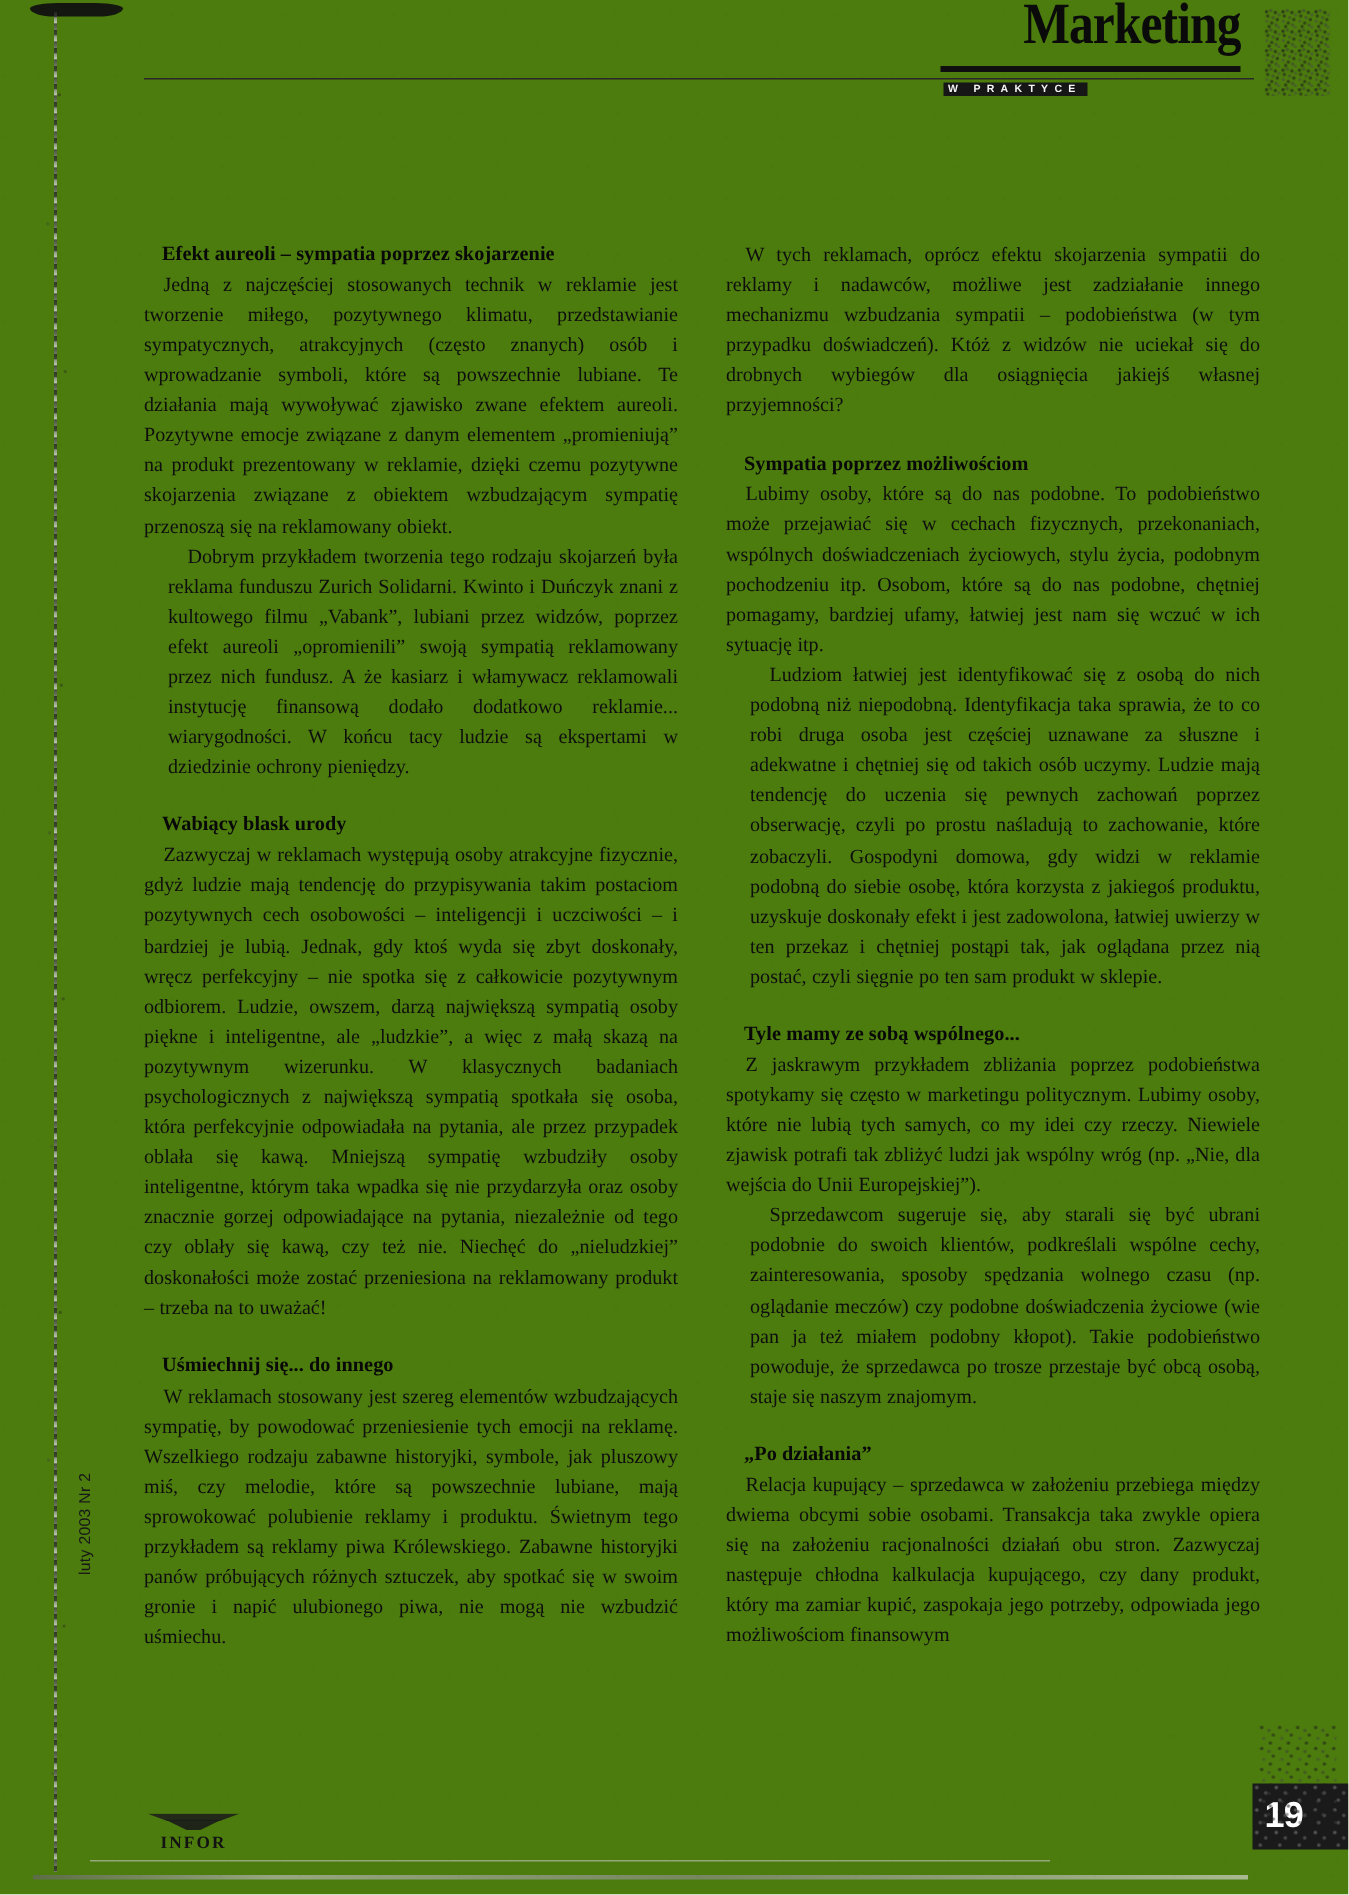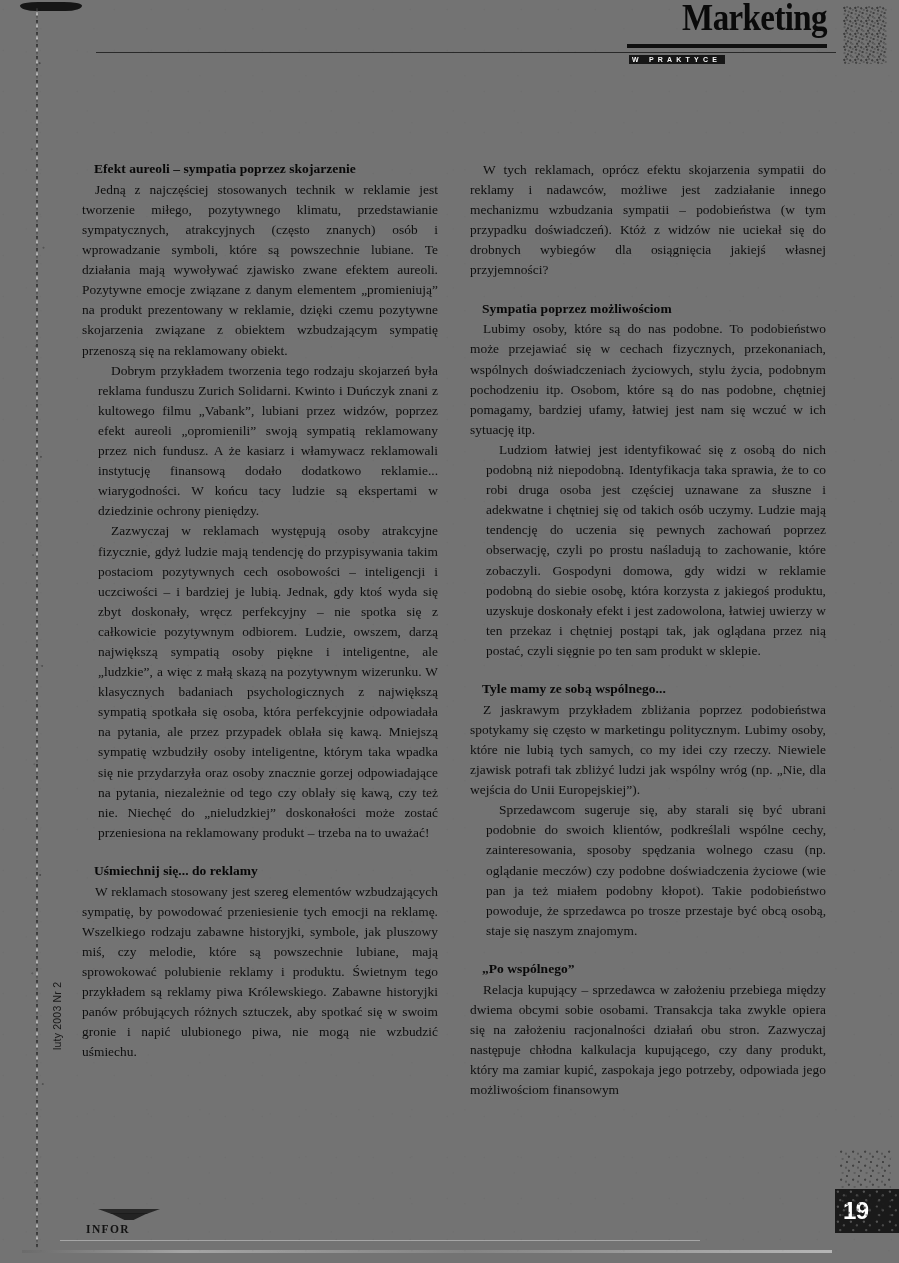--- a/index.html
+++ b/index.html
@@ -8,21 +8,21 @@
     background: #ffffff;
   }
   body {
     font-family: "Liberation Serif", "DejaVu Serif", serif;
   }
 
   #page {
     position: relative;
     width: 899px;
     height: 1263px;
-    background: #737373;
+    background: #4d7c0f;
     overflow: hidden;
     filter: contrast(1.02);
   }
 
   
   .scan-left-edge {
     position: absolute;
     left: 36px; top: 8px;
     width: 2px; height: 1240px;
     background: repeating-linear-gradient(
@@ -155,21 +155,21 @@
   .header-rule {
     position: absolute;
     left: 96px; top: 52px;
     width: 740px; height: 1px;
     background: #2b2b2b;
   }
 
   
   .columns {
     position: absolute;
-    left: 82px;
+    left: 96px;
     top: 160px;
     width: 744px;
     display: flex;
     gap: 32px;
   }
   .col {
     width: 356px;
   }
 
   h2.section-head {
@@ -210,20 +210,21 @@
     transform: rotate(-90deg);
     transform-origin: left top;
   }
 
   
   .infor-logo {
     position: absolute;
     left: 86px;
     bottom: 28px;
     width: 86px;
+    text-align: center;
   }
   .infor-mark {
     width: 78px;
     height: 14px;
     margin: 0 auto 1px auto;
     position: relative;
   }
   .infor-mark:before {
     content: "";
     position: absolute;
@@ -313,33 +314,34 @@
     </div>
   </div>
   <div class="scan-corner-noise"></div>
   <div class="header-rule"></div>
 
   <div class="columns">
     <div class="col">
         <h2 class="section-head">Efekt aureoli – sympatia poprzez skojarzenie</h2>
         <p>Jedną z najczęściej stosowanych technik w reklamie jest tworzenie miłego, pozytywnego klimatu, przedstawianie sympatycznych, atrakcyjnych (często znanych) osób i wprowadzanie symboli, które są powszechnie lubiane. Te działania mają wywoływać zjawisko zwane efektem aureoli. Pozytywne emocje związane z danym elementem „promieniują” na produkt prezentowany w reklamie, dzięki czemu pozytywne skojarzenia związane z obiektem wzbudzającym sympatię przenoszą się na reklamowany obiekt.</p>
         <p>Dobrym przykładem tworzenia tego rodzaju skojarzeń była reklama funduszu Zurich Solidarni. Kwinto i Duńczyk znani z kultowego filmu „Vabank”, lubiani przez widzów, poprzez efekt aureoli „opromienili” swoją sympatią reklamowany przez nich fundusz. A że kasiarz i włamywacz reklamowali instytucję finansową dodało dodatkowo reklamie... wiarygodności. W końcu tacy ludzie są ekspertami w dziedzinie ochrony pieniędzy.</p>
+        <h2 class="section-head">Wabiący blask urody</h2>
         <p>Zazwyczaj w reklamach występują osoby atrakcyjne fizycznie, gdyż ludzie mają tendencję do przypisywania takim postaciom pozytywnych cech osobowości – inteligencji i uczciwości – i bardziej je lubią. Jednak, gdy ktoś wyda się zbyt doskonały, wręcz perfekcyjny – nie spotka się z całkowicie pozytywnym odbiorem. Ludzie, owszem, darzą największą sympatią osoby piękne i inteligentne, ale „ludzkie”, a więc z małą skazą na pozytywnym wizerunku. W klasycznych badaniach psychologicznych z największą sympatią spotkała się osoba, która perfekcyjnie odpowiadała na pytania, ale przez przypadek oblała się kawą. Mniejszą sympatię wzbudziły osoby inteligentne, którym taka wpadka się nie przydarzyła oraz osoby znacznie gorzej odpowiadające na pytania, niezależnie od tego czy oblały się kawą, czy też nie. Niechęć do „nieludzkiej” doskonałości może zostać przeniesiona na reklamowany produkt – trzeba na to uważać!</p>
-        <h2 class="section-head">Uśmiechnij się... do reklamy</h2>
+        <h2 class="section-head">Uśmiechnij się... do innego</h2>
         <p>W reklamach stosowany jest szereg elementów wzbudzających sympatię, by powodować przeniesienie tych emocji na reklamę. Wszelkiego rodzaju zabawne historyjki, symbole, jak pluszowy miś, czy melodie, które są powszechnie lubiane, mają sprowokować polubienie reklamy i produktu. Świetnym tego przykładem są reklamy piwa Królewskiego. Zabawne historyjki panów próbujących różnych sztuczek, aby spotkać się w swoim gronie i napić ulubionego piwa, nie mogą nie wzbudzić uśmiechu.</p>
       </div>
     <div class="col">
         <p>W tych reklamach, oprócz efektu skojarzenia sympatii do reklamy i nadawców, możliwe jest zadziałanie innego mechanizmu wzbudzania sympatii – podobieństwa (w tym przypadku doświadczeń). Któż z widzów nie uciekał się do drobnych wybiegów dla osiągnięcia jakiejś własnej przyjemności?</p>
         <h2 class="section-head">Sympatia poprzez możliwościom</h2>
         <p>Lubimy osoby, które są do nas podobne. To podobieństwo może przejawiać się w cechach fizycznych, przekonaniach, wspólnych doświadczeniach życiowych, stylu życia, podobnym pochodzeniu itp. Osobom, które są do nas podobne, chętniej pomagamy, bardziej ufamy, łatwiej jest nam się wczuć w ich sytuację itp.</p>
         <p>Ludziom łatwiej jest identyfikować się z osobą do nich podobną niż niepodobną. Identyfikacja taka sprawia, że to co robi druga osoba jest częściej uznawane za słuszne i adekwatne i chętniej się od takich osób uczymy. Ludzie mają tendencję do uczenia się pewnych zachowań poprzez obserwację, czyli po prostu naśladują to zachowanie, które zobaczyli. Gospodyni domowa, gdy widzi w reklamie podobną do siebie osobę, która korzysta z jakiegoś produktu, uzyskuje doskonały efekt i jest zadowolona, łatwiej uwierzy w ten przekaz i chętniej postąpi tak, jak oglądana przez nią postać, czyli sięgnie po ten sam produkt w sklepie.</p>
         <h2 class="section-head">Tyle mamy ze sobą wspólnego...</h2>
         <p>Z jaskrawym przykładem zbliżania poprzez podobieństwa spotykamy się często w marketingu politycznym. Lubimy osoby, które nie lubią tych samych, co my idei czy rzeczy. Niewiele zjawisk potrafi tak zbliżyć ludzi jak wspólny wróg (np. „Nie, dla wejścia do Unii Europejskiej”).</p>
         <p>Sprzedawcom sugeruje się, aby starali się być ubrani podobnie do swoich klientów, podkreślali wspólne cechy, zainteresowania, sposoby spędzania wolnego czasu (np. oglądanie meczów) czy podobne doświadczenia życiowe (wie pan ja też miałem podobny kłopot). Takie podobieństwo powoduje, że sprzedawca po trosze przestaje być obcą osobą, staje się naszym znajomym.</p>
-        <h2 class="section-head">„Po wspólnego”</h2>
+        <h2 class="section-head">„Po działania”</h2>
         <p>Relacja kupujący – sprzedawca w założeniu przebiega między dwiema obcymi sobie osobami. Transakcja taka zwykle opiera się na założeniu racjonalności działań obu stron. Zazwyczaj następuje chłodna kalkulacja kupującego, czy dany produkt, który ma zamiar kupić, zaspokaja jego potrzeby, odpowiada jego możliwościom finansowym</p>
       </div>
   </div>
 
   <div class="issue-label">luty 2003 Nr 2</div>
 
   <div class="infor-logo">
     <div class="infor-mark"></div>
     <div class="infor-word">INFOR</div>
   </div>

